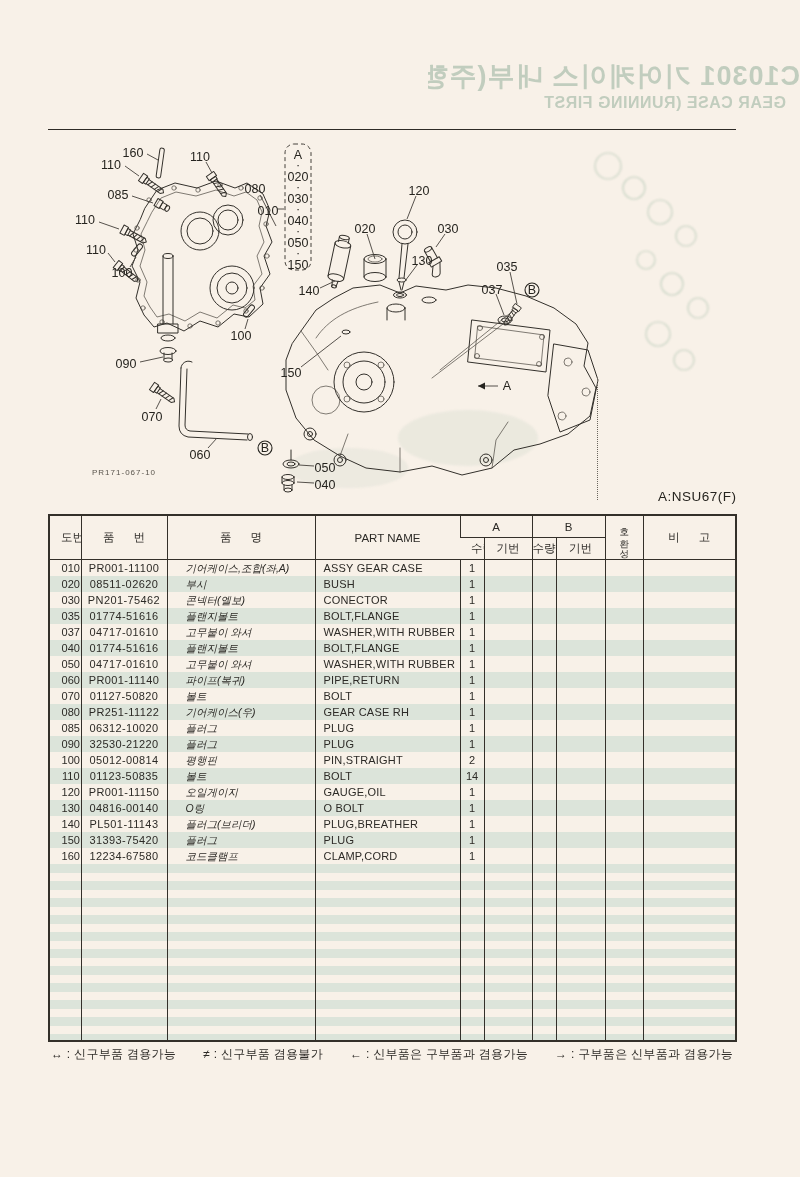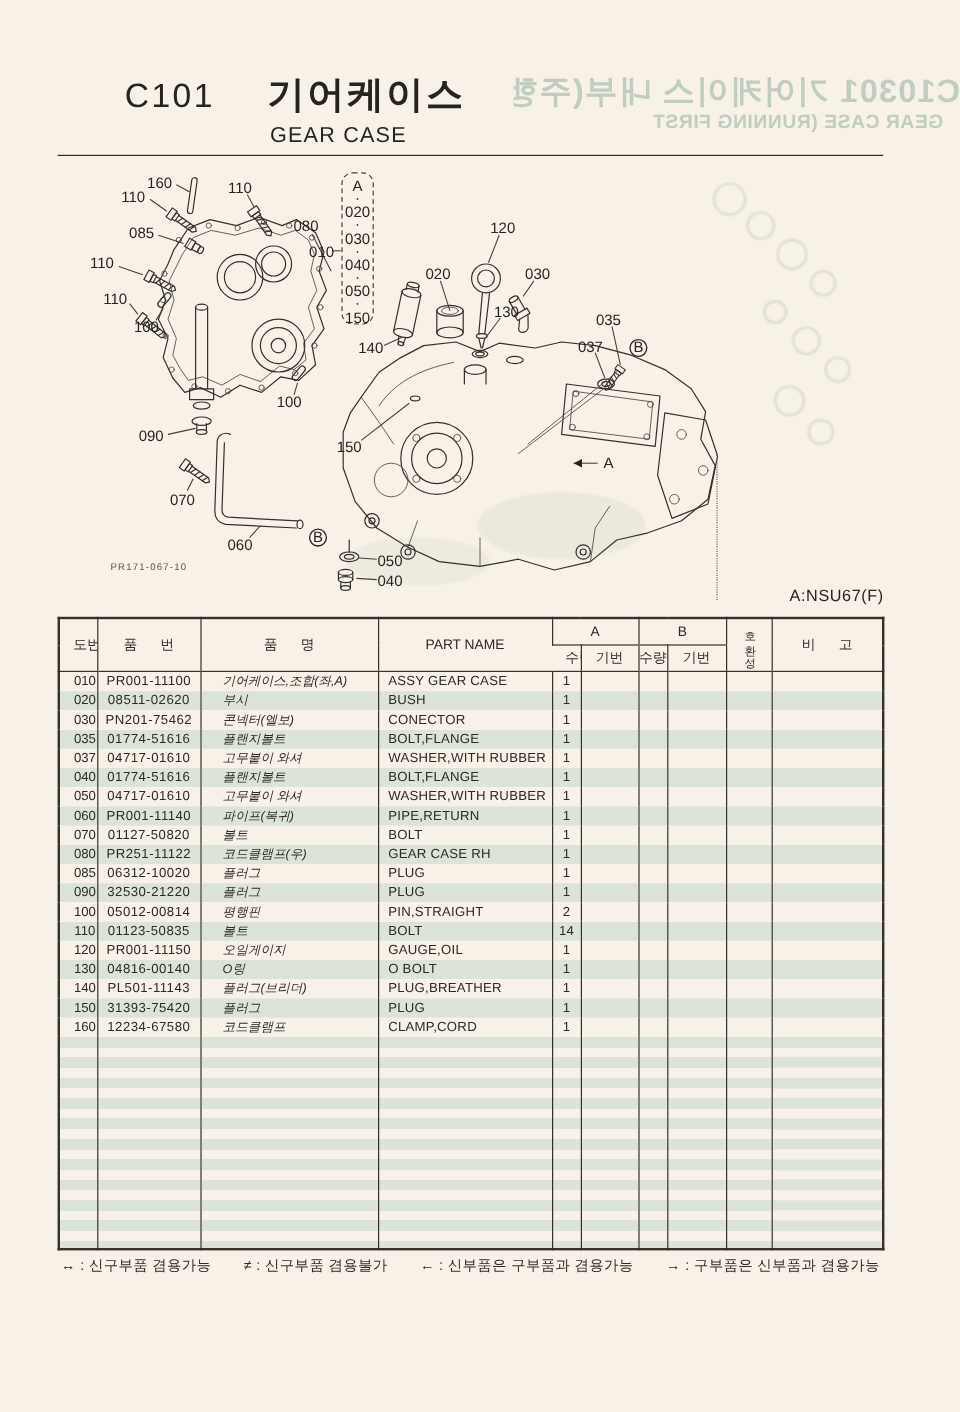--- a/index.html
+++ b/index.html
@@ -61,27 +61,20 @@
 </head>
 <body>
 
 <div class="page">
 
   <div class="ghost-title">
     <div class="g1">C10301  기어케이스 내부(주행 1속</div>
     <div class="g2">GEAR CASE (RUNNING FIRST</div>
   </div>
 
-  <div class="hdr">
-    <span class="code">C101</span>
-    <span class="tw">
-      <div class="t-ko">기어케이스</div>
-      <div class="t-en">GEAR CASE</div>
-    </span>
-  </div>
   <div class="rule"></div>
 
   <div class="diagram">
     <svg width="700" height="368" viewBox="0 0 700 368">
       <defs>
         <g id="boltdef">
           <rect x="0" y="-4.5" width="5" height="9"></rect>
           <rect x="5" y="-3.2" width="3" height="6.4"></rect>
           <path d="M8,-2.5 H25 M8,2.5 H25 M25,-2.5 L27.5,0 25,2.5"></path>
           <path d="M12,-2.5 l-2,5 M16,-2.5 l-2,5 M20,-2.5 l-2,5 M24,-2.5 l-2,5"></path>
@@ -468,21 +461,21 @@
           <td class="c-qty-a">1</td>
           <td class="c-serial-a"></td>
           <td class="c-qty-b"></td>
           <td class="c-serial-b"></td>
           <td class="c-compat"></td>
           <td class="c-remarks"></td>
         </tr>
         <tr>
           <td class="c-fig">080</td>
           <td class="c-part-no">PR251-11122</td>
-          <td class="c-name-ko">코드클램프(우)</td>
+          <td class="c-name-ko">기어케이스(우)</td>
           <td class="c-part-name">GEAR CASE RH</td>
           <td class="c-qty-a">1</td>
           <td class="c-serial-a"></td>
           <td class="c-qty-b"></td>
           <td class="c-serial-b"></td>
           <td class="c-compat"></td>
           <td class="c-remarks"></td>
         </tr>
         <tr>
           <td class="c-fig">085</td>

